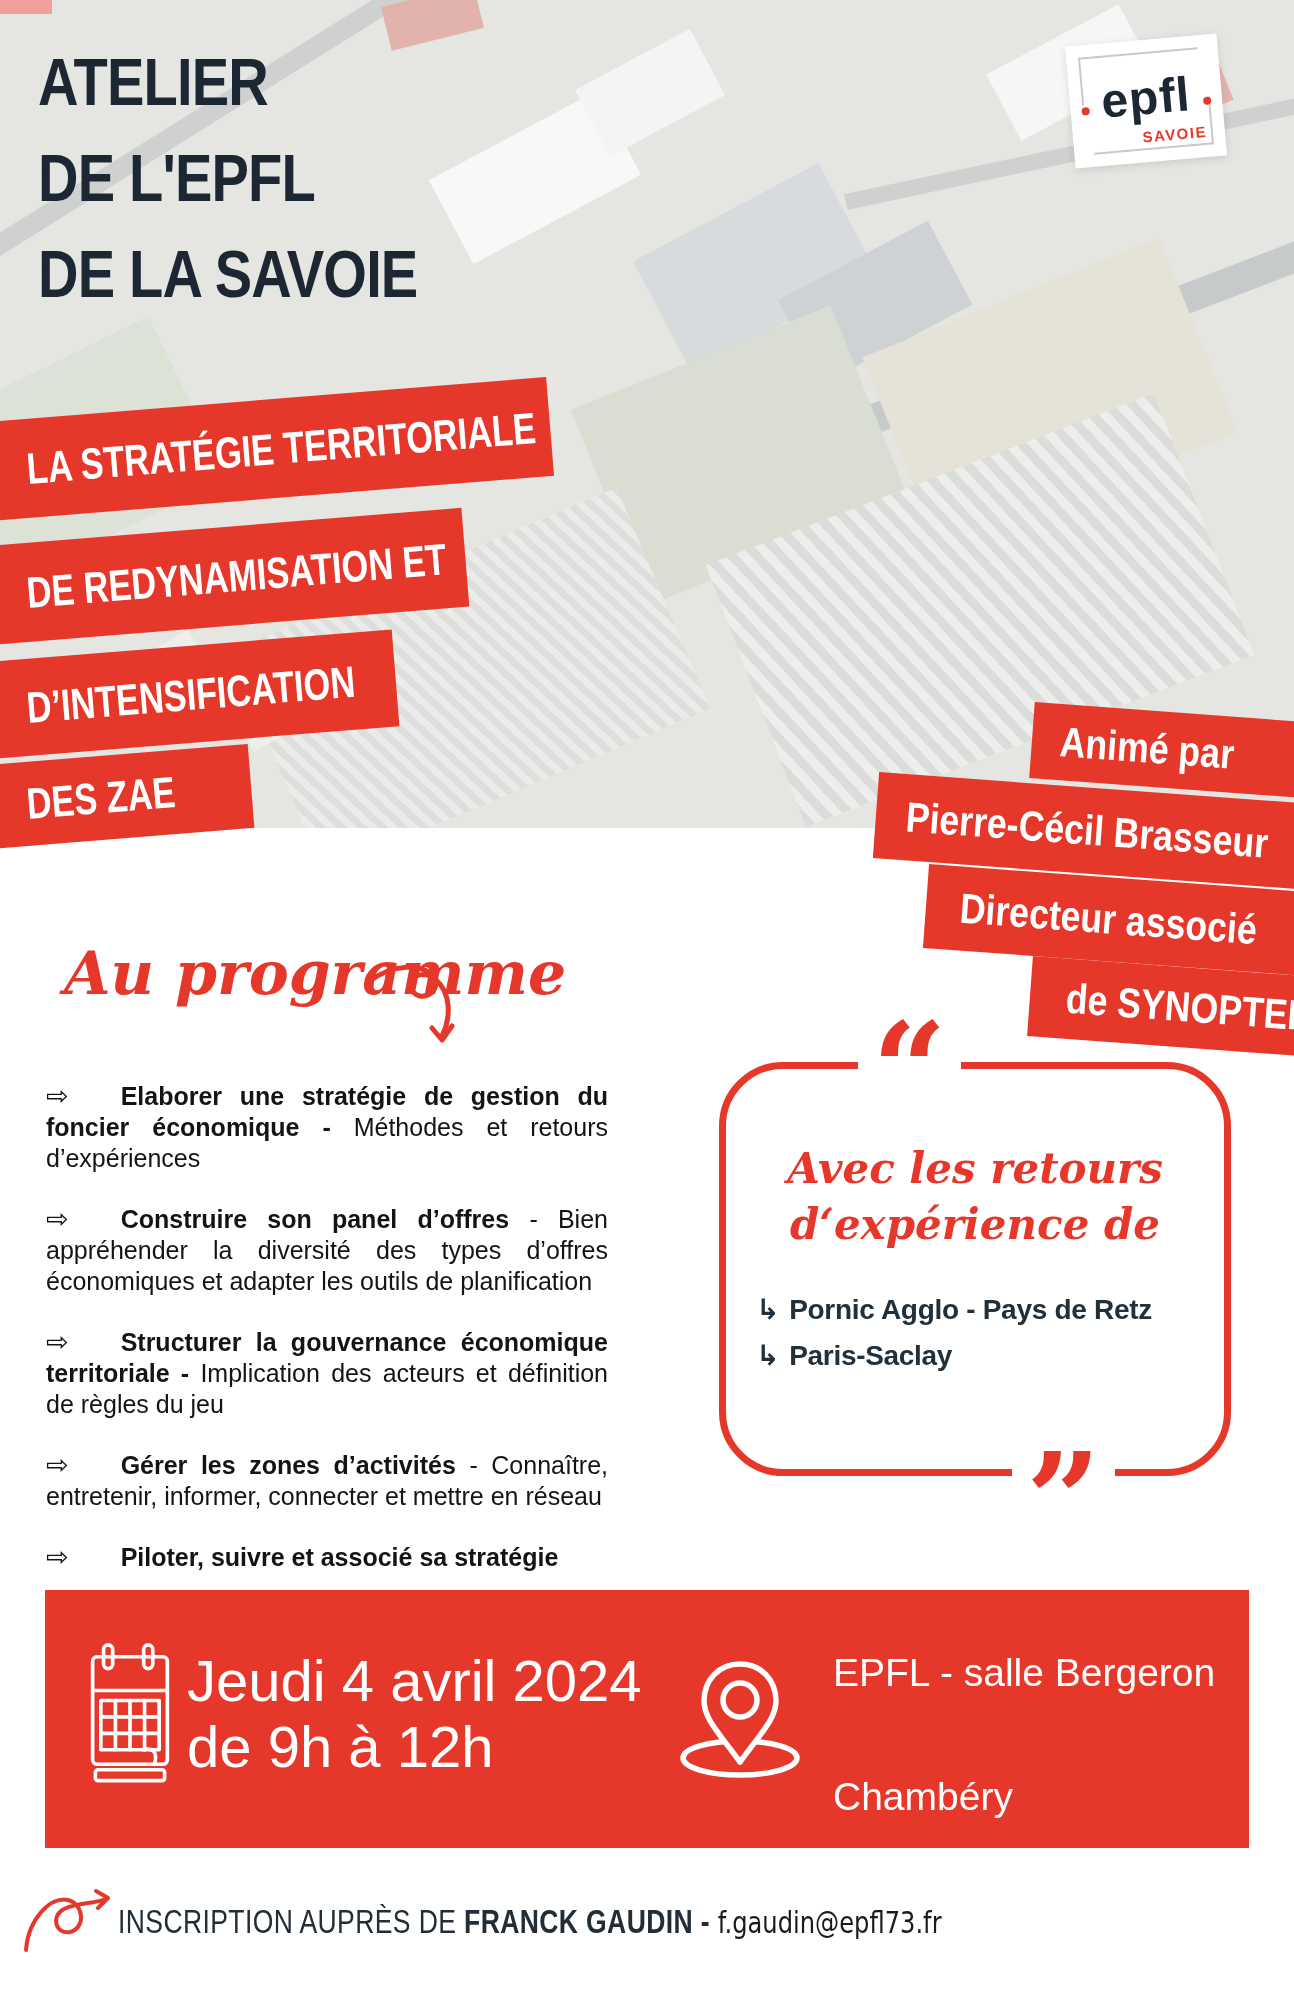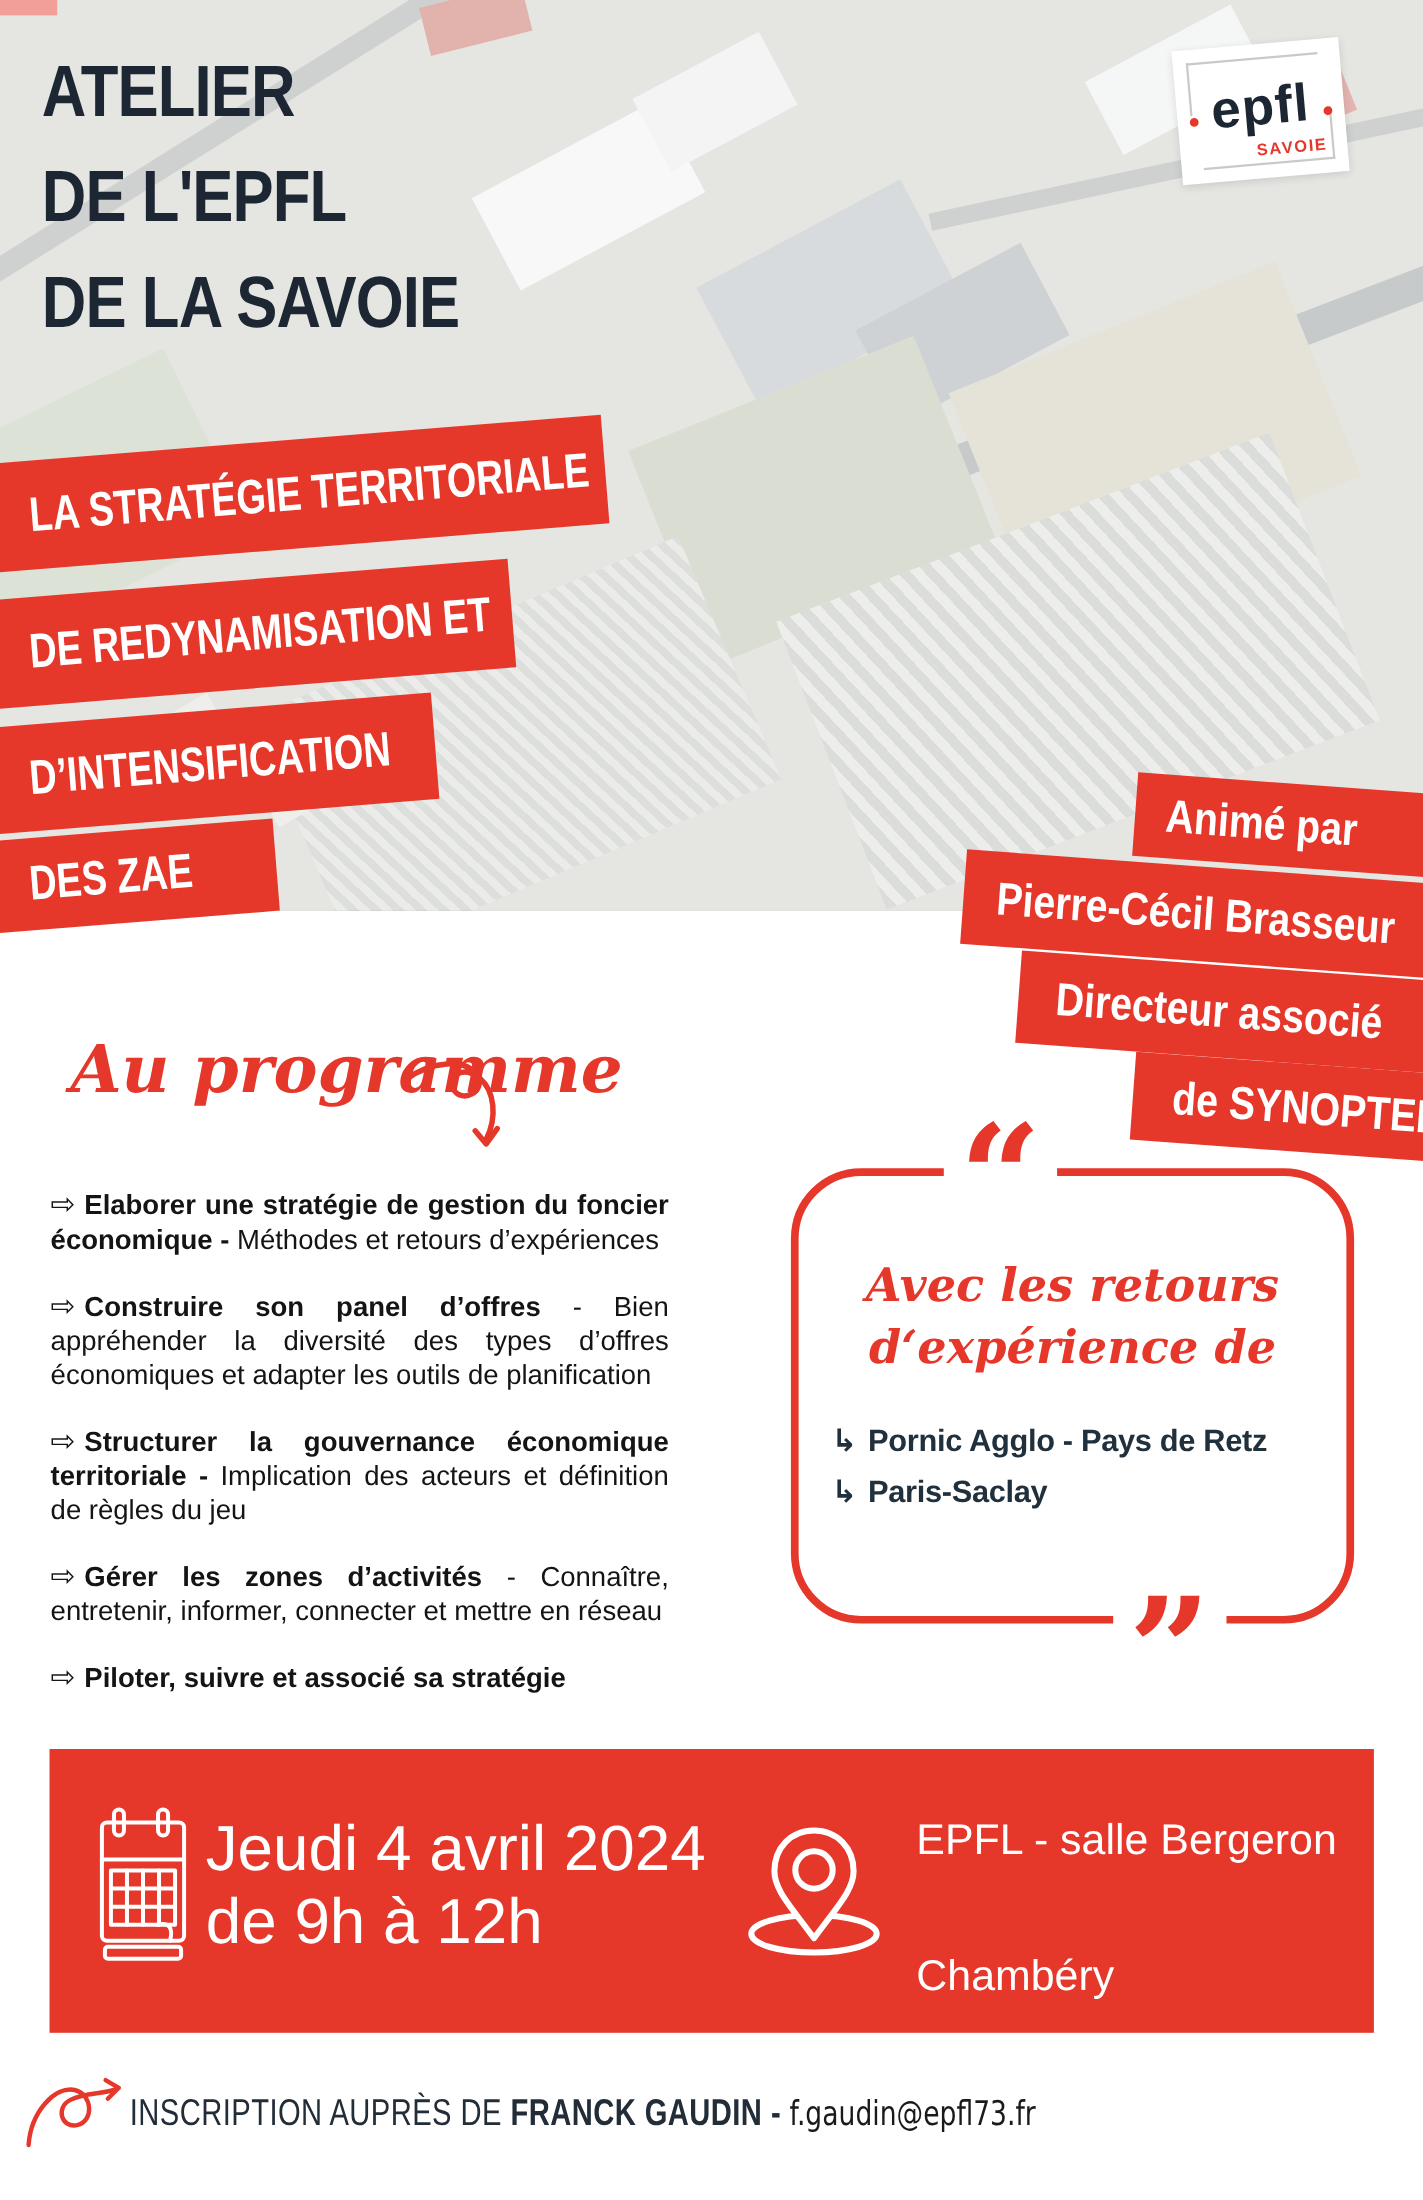--- a/index.html
+++ b/index.html
@@ -66,21 +66,21 @@
   .br3{left:926px;top:864px;width:470px;height:84px;line-height:84px;padding-left:34px;}
   .br4{left:1030px;top:956px;width:420px;height:80px;line-height:80px;padding-left:36px;}
 
   
   #prog-head{position:absolute;left:64px;top:938px;font-family:"DejaVu Serif","Liberation Serif",serif;font-style:italic;font-weight:700;font-size:60px;color:var(--red);white-space:nowrap;}
   #prog-arrow{position:absolute;left:362px;top:952px;}
   #program{position:absolute;left:46px;top:1080px;width:562px;color:var(--ink);font-size:25px;line-height:31px;text-align:justify;}
   #program .item{margin-bottom:29px;}
   #program .item:last-child{margin-bottom:0;}
   #program .bullet{font-family:"DejaVu Sans",sans-serif;font-size:27px;padding-right:8px;}
-  #program .b{font-weight:700;}
+  #program .b{font-weight:700;margin-left:44px;}
 
   
   #quote{position:absolute;left:719px;top:1062px;width:512px;height:414px;border:7px solid var(--red);border-radius:64px;box-sizing:border-box;}
   #quote .qmark{position:absolute;font-family:"DejaVu Serif","Liberation Serif",serif;font-weight:700;color:var(--red);background:#fff;padding:0 14px;font-size:130px;line-height:58px;overflow:visible;}
   #quote .q-open{left:132px;top:-28px;height:58px;}
   #quote .q-close{left:286px;bottom:-36px;height:60px;line-height:110px;}
   #quote .q-head{margin-top:72px;text-align:center;color:var(--red);font-family:"DejaVu Serif","Liberation Serif",serif;font-style:italic;font-weight:700;font-size:42px;line-height:56px;}
   #quote ul{list-style:none;margin:34px 0 0 0;padding:0 0 0 30px;color:#20303d;font-weight:700;font-size:28px;line-height:46px;letter-spacing:-0.3px;}
   #quote .arr{font-family:"DejaVu Sans",sans-serif;padding-right:10px;}
 

